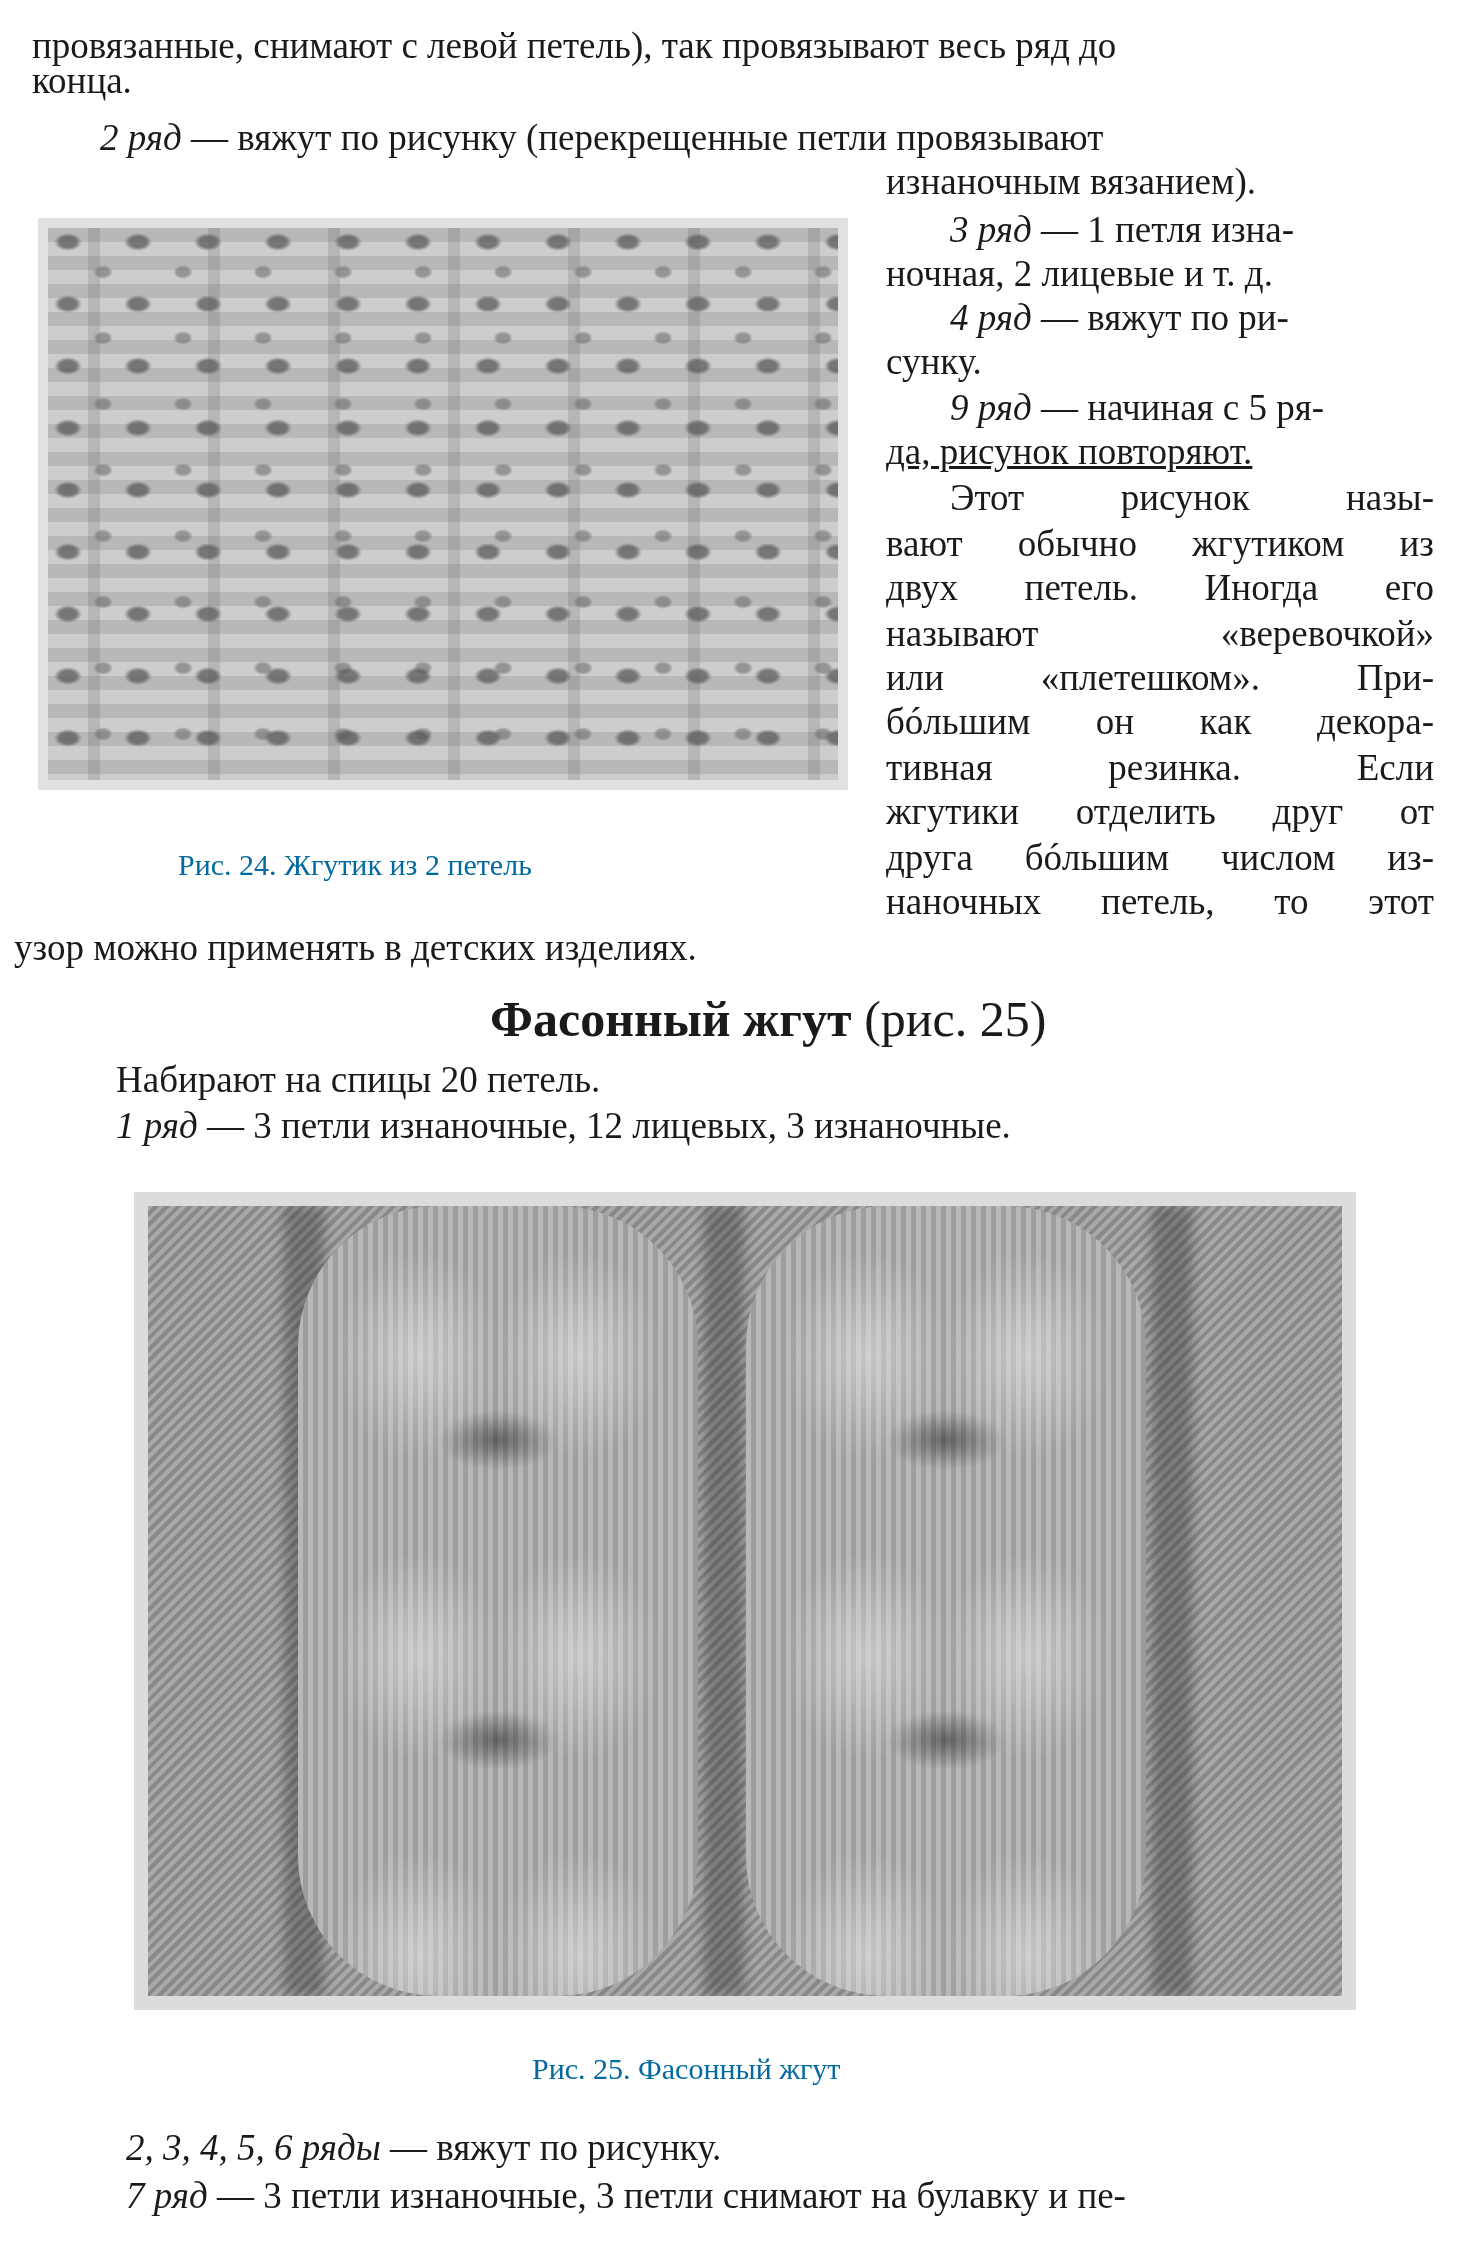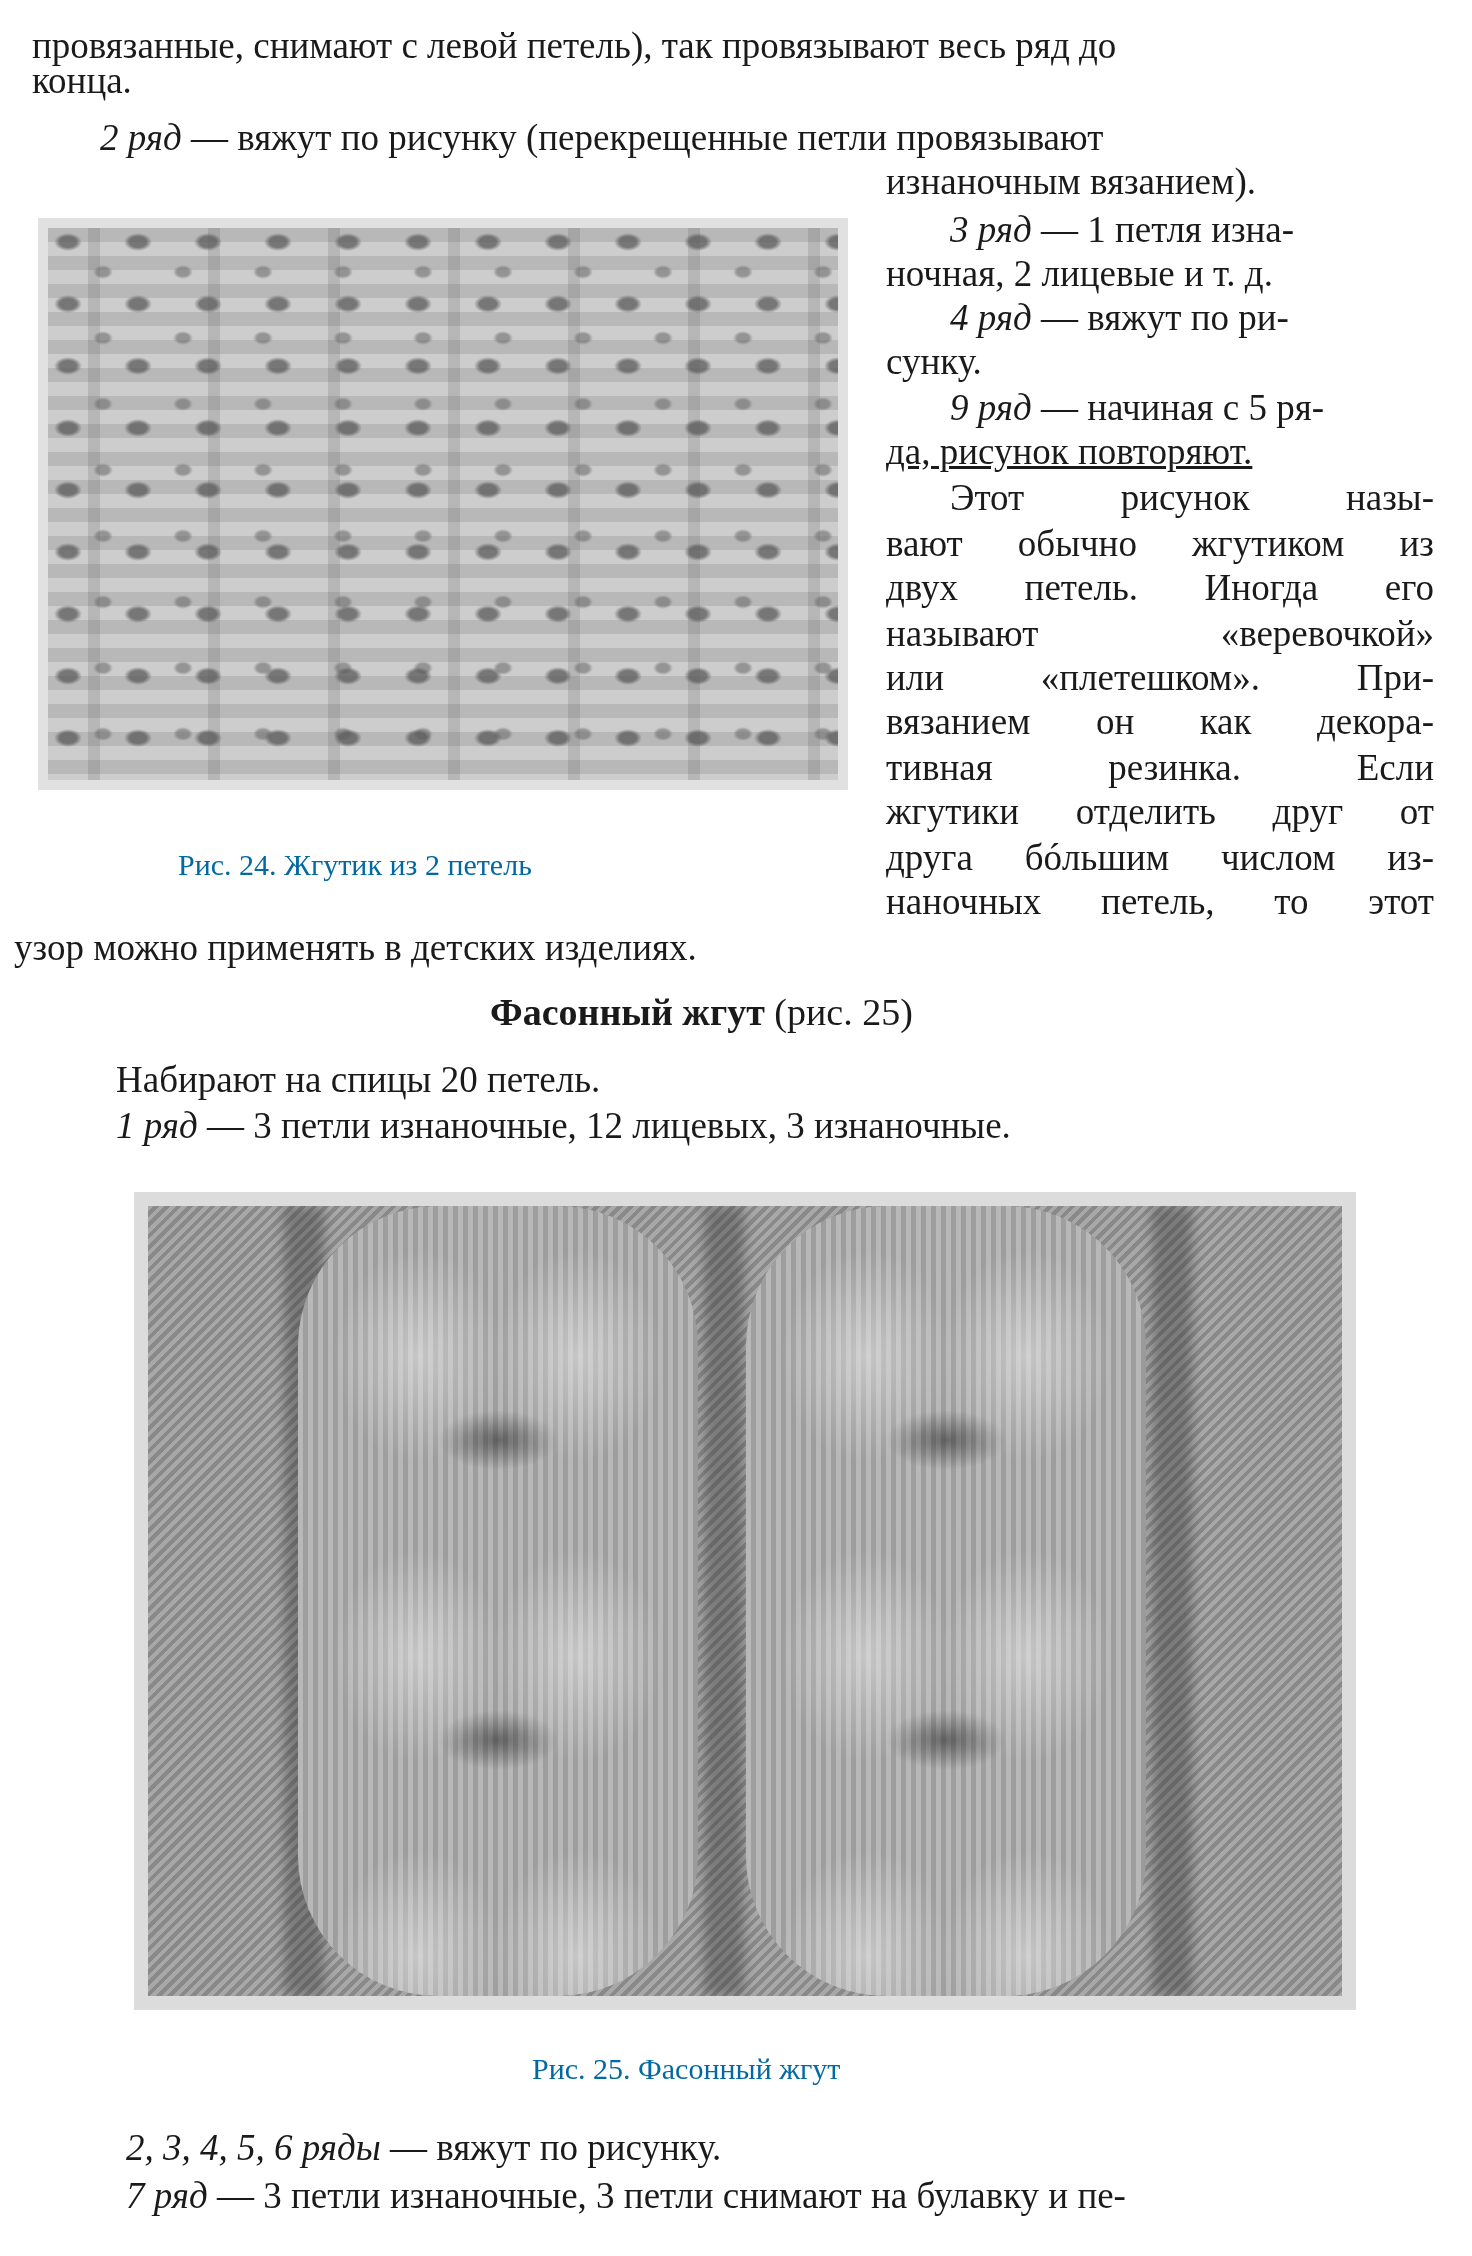--- a/index.html
+++ b/index.html
@@ -2,21 +2,21 @@
 <html><head>
 <meta charset="utf-8">
 <style>
   html, body { margin:0; padding:0; background:#ffffff; }
   body { width:1472px; height:2256px; position:relative; overflow:hidden;
          font-family:"Liberation Serif","DejaVu Serif",serif; color:#1a1a1a; }
   .line { position:absolute; white-space:nowrap; font-size:37px; line-height:44px; }
   .just { text-align:justify; text-align-last:justify; white-space:normal; }
   i.it { font-style:italic; }
   .cap { position:absolute; white-space:nowrap; font-size:30px; color:#0369a1; }
-  .head { position:absolute; font-size:38px; white-space:nowrap; }
+  .head { position:absolute; font-size:50px; white-space:nowrap; }
   .head b { font-weight:bold; }
   .photo { position:absolute; }
   .photo1 { left:38px; top:218px; width:810px; height:572px; background:#e1e1e1; }
   .photo1 .inner { position:absolute; left:10px; top:10px; right:10px; bottom:10px;
      background-color:#c4c4c4;
      background-image:
        radial-gradient(ellipse 14px 9px at 20px 14px, rgba(90,90,90,.75) 0 60%, transparent 100%),
        radial-gradient(ellipse 10px 7px at 55px 44px, rgba(110,110,110,.6) 0 60%, transparent 100%),
        repeating-linear-gradient(90deg, rgba(255,255,255,.0) 0 40px, rgba(80,80,80,.18) 40px 52px, rgba(255,255,255,0) 52px 120px),
        repeating-linear-gradient(0deg, rgba(255,255,255,.15) 0 14px, rgba(0,0,0,.06) 14px 28px);
@@ -66,21 +66,21 @@
 <div class="line" style="left:950px;top:386px;">
   <i class="it">9 ряд</i><span> — начиная с 5 ря-</span>
 </div>
 <div class="line" style="left:886px;top:430px;text-decoration:underline;">да, рисунок повторяют.</div>
 
 <div class="line just" style="left:950px;top:476px;width:484px;">Этот рисунок назы-</div>
 <div class="line just" style="left:886px;top:522px;width:548px;">вают обычно жгутиком из</div>
 <div class="line just" style="left:886px;top:566px;width:548px;">двух петель. Иногда его</div>
 <div class="line just" style="left:886px;top:612px;width:548px;">называют «веревочкой»</div>
 <div class="line just" style="left:886px;top:656px;width:548px;">или «плетешком». При-</div>
-<div class="line just" style="left:886px;top:700px;width:548px;">вязанием он как декора-</div>
+<div class="line just" style="left:886px;top:700px;width:548px;">бóльшим он как декора-</div>
 <div class="line just" style="left:886px;top:746px;width:548px;">тивная резинка. Если</div>
 <div class="line just" style="left:886px;top:790px;width:548px;">жгутики отделить друг от</div>
 <div class="line just" style="left:886px;top:836px;width:548px;">друга бóльшим числом из-</div>
 <div class="line just" style="left:886px;top:880px;width:548px;">наночных петель, то этот</div>
 
 <div class="line" style="left:14px;top:926px;">узор можно применять в детских изделиях.</div>
 
 <div class="head" style="left:490px;top:990px;">
   <b>Фасонный жгут</b><span> (рис. 25)</span>
 </div>

